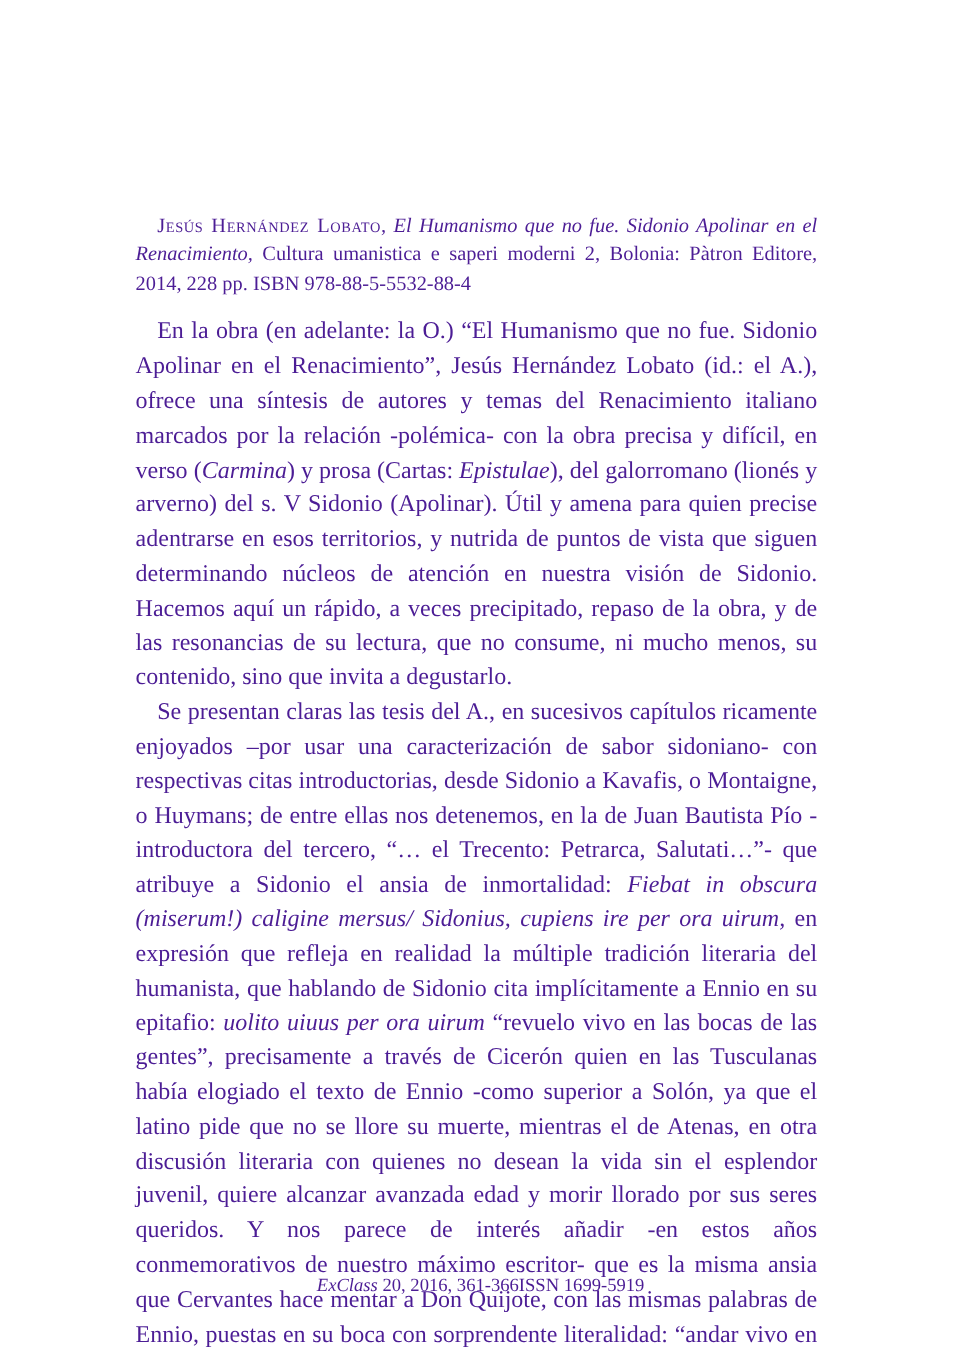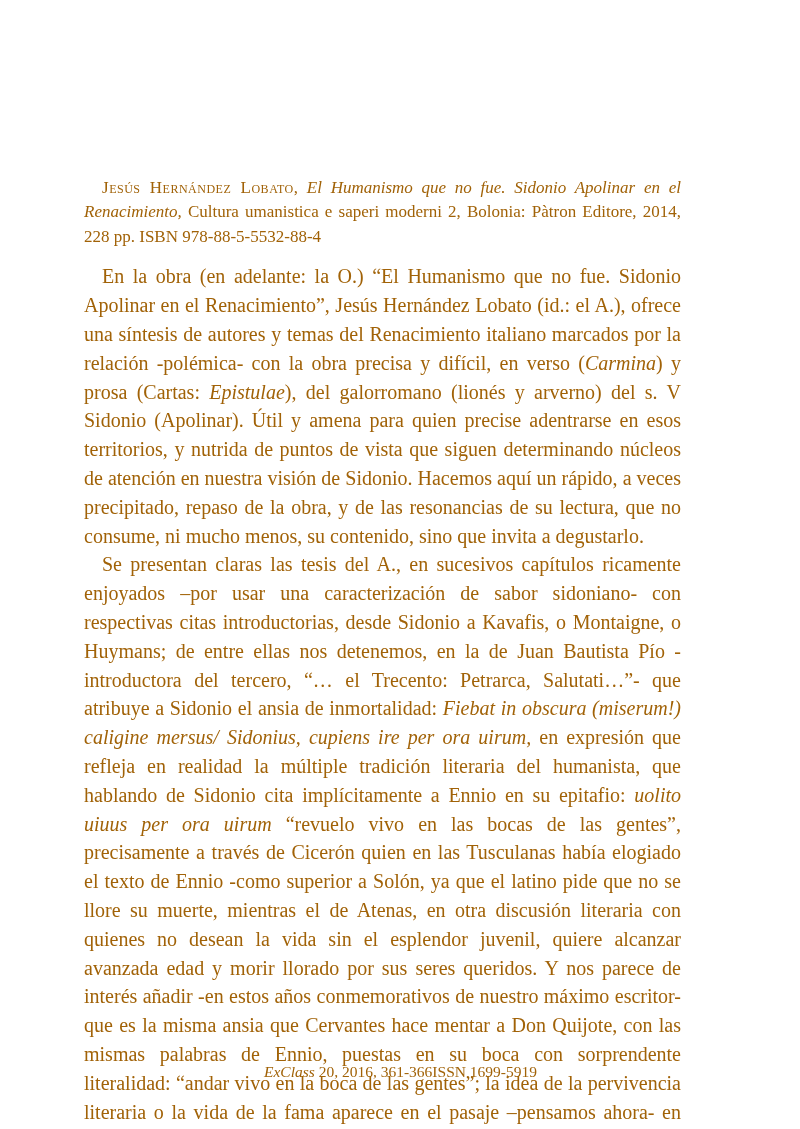--- a/index.html
+++ b/index.html
@@ -7,23 +7,23 @@
     padding: 0;
     background: #ffffff;
   }
   .page {
     position: relative;
     width: 800px;
     height: 1129px;
     margin: 0 auto;
     background: #ffffff;
     box-sizing: border-box;
-    padding: 176px 119px 0 84px;
+    padding: 176px 119px 0 113px;
     font-family: "Liberation Serif", "DejaVu Serif", serif;
-    color: #a16207;
+    color: #4c1d95;
     overflow: hidden;
   }
   .heading {
     margin: 0 0 13px 0;
     font-size: 17px;
     line-height: 1.44;
     text-align: justify;
     text-indent: 18px;
   }
   .body-text p.para {

